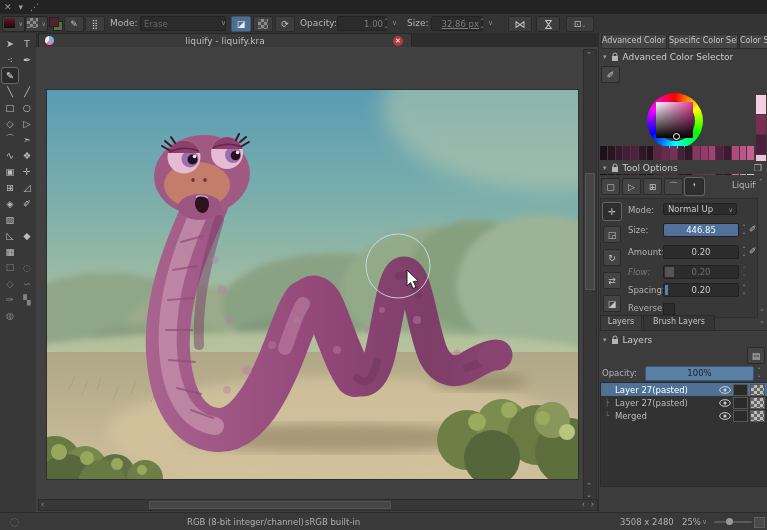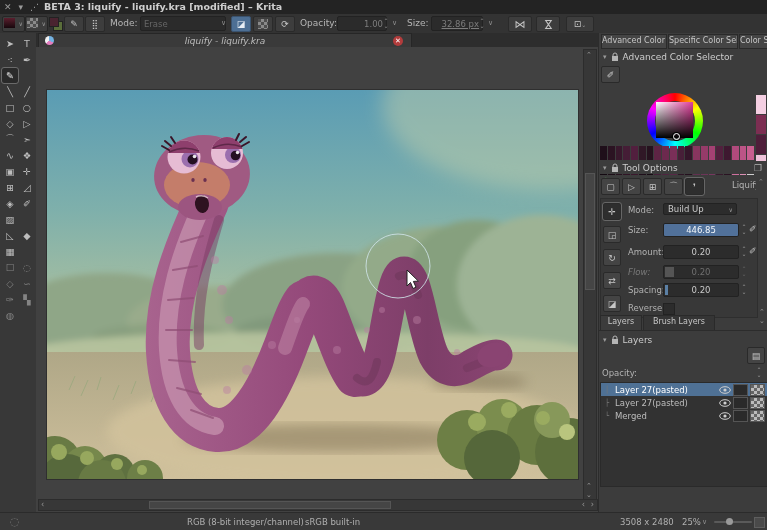--- a/index.html
+++ b/index.html
@@ -23,21 +23,21 @@
   .dd{position:absolute;top:0;line-height:19px;color:#8d8d8d;font-size:7px;}
   .swatchdd{position:absolute;top:2px;width:21px;height:14px;border:1px solid #262626;border-radius:2px;background:#3d3d3d;}
   .swatchdd .sw{position:absolute;left:1px;top:1px;width:11px;height:10px;}
   .swatchdd .ar{position:absolute;right:1px;top:3px;font-size:6px;color:#999;}
   .checker{background:conic-gradient(#8a8a8a 25%,#4f4f4f 0 50%,#8a8a8a 0 75%,#4f4f4f 0) 0 0/6px 6px;}
   
   #tabbar{left:36px;top:33px;width:562px;height:14px;background:#2d2d2d;border-bottom:1px solid #262626;}
   #doctab{position:absolute;left:2px;top:0;width:372px;height:14px;background:#3a3a3a;border:1px solid #262626;border-bottom:none;}
   #doctab .kicon{position:absolute;left:6px;top:2px;width:9px;height:9px;border-radius:50%;
      background:conic-gradient(#74b3e3 0 120deg,#e37ec0 0 230deg,#f2f2f2 0 360deg);}
-  #doctab .tname{position:absolute;left:0;right:0;text-align:center;line-height:14px;font-size:9px;color:#bdbdbd;font-style:italic;}
+  #doctab .tname{position:absolute;left:0;right:0;text-align:center;line-height:14px;font-size:9px;color:#bdbdbd;}
   #doctab .tclose{position:absolute;right:8px;top:2px;width:10px;height:10px;border-radius:50%;background:#b23c3c;
      color:#fff;font-size:7px;line-height:10px;text-align:center;}
   
   #toolbox{left:0;top:33px;width:36px;height:479px;background:#383838;border-right:1px solid #2c2c2c;}
   #toolgrid{position:absolute;left:2px;top:3px;width:33px;display:grid;grid-template-columns:16px 16px;gap:1px 1px;}
   .tool{height:15px;display:flex;align-items:center;justify-content:center;font-size:9.5px;color:#bdbdbd;border-radius:2px;}
   .tool.active{background:#2a2a2a;outline:1px solid #6a6a6a;color:#eee;}
   .tool.dim{color:#848484;}
   .tool.blank{visibility:hidden;}
   
@@ -101,21 +101,20 @@
 </head>
 <body>
 
 <div class="abs" id="titlebar">
   <div class="ctrls">
 
   <span>✕</span>
       <span>▾</span>
       <span>⋰</span>
     </div>
-  <div class="title">BETA 3: liquify - liquify.kra [modified] – Krita</div>
 </div>
 
 <div class="abs" id="toolbar">
   <div class="swatchdd" style="left:2px;">
     <span class="sw" style="background:linear-gradient(#5a1f2e,#17070c);"></span>
     <span class="ar">∨</span>
   </div>
   <div class="swatchdd" style="left:25px;">
     <span class="sw checker"></span>
     <span class="ar">∨</span>
@@ -540,21 +539,21 @@
       <div class="abs" style="left:2px;top:4px;display:flex;flex-direction:column;gap:6px;">
 
       <div class="panelbtn pressed" style="position:static;width:16px;height:15px;">✛</div>
           <div class="panelbtn" style="position:static;width:16px;height:15px;">◲</div>
           <div class="panelbtn" style="position:static;width:16px;height:15px;">↻</div>
           <div class="panelbtn" style="position:static;width:16px;height:15px;">⇄</div>
           <div class="panelbtn" style="position:static;width:16px;height:15px;">◪</div>
         </div>
       <span class="flabel" style="left:27px;top:6px;">Mode:</span>
       <div class="ffield" style="left:62px;top:4px;justify-content:flex-start;padding-left:4px;box-sizing:border-box;">
-        <span>Build Up</span>
+        <span>Normal Up</span>
         <span style="position:absolute;right:3px;font-size:6px;color:#999;">∨</span>
       </div>
       <span class="flabel" style="left:27px;top:26px;">Size:</span>
       <div class="ffield blue" style="left:62px;top:24px;">
           <span>446.85</span>
         </div>
       <div class="fspin" style="left:139px;top:23px;">
           <span>⌃</span>
           <span>⌄</span>
         </div>
@@ -607,20 +606,23 @@
       <svg width="8" height="10">
           <path d="M2 4 V3 a2 2 0 0 1 4 0 V4" stroke="#b5b5b5" fill="none"></path>
           <rect x="1" y="4" width="6" height="5" fill="#b5b5b5"></rect>
         </svg>
       <span>Layers</span>
     </div>
     <div class="panelbtn" style="left:148px;top:16px;width:16px;">
         <span>▤</span>
       </div>
     <span class="flabel" style="left:3px;top:37px;">Opacity:</span>
+    <div class="abs" style="left:46px;top:35px;width:107px;height:13px;background:#5b80a5;border:1px solid #3d5671;border-radius:2px;text-align:center;font-size:8.5px;line-height:13px;color:#16202c;">
+      <span>100%</span>
+    </div>
     <div class="fspin" style="left:156px;top:34px;">
         <span>⌃</span>
         <span>⌄</span>
       </div>
     <div id="layerlist">
 
         <div class="lrow sel">
           <span class="tree">│</span>
           <span class="nm">Layer 27(pasted)</span>
           <span class="right">

